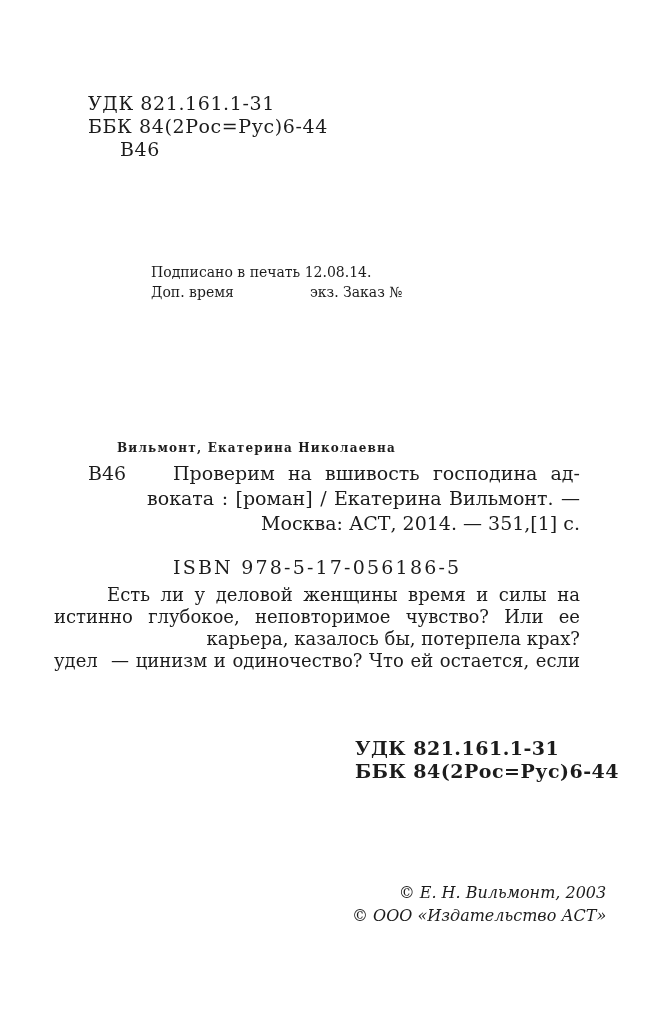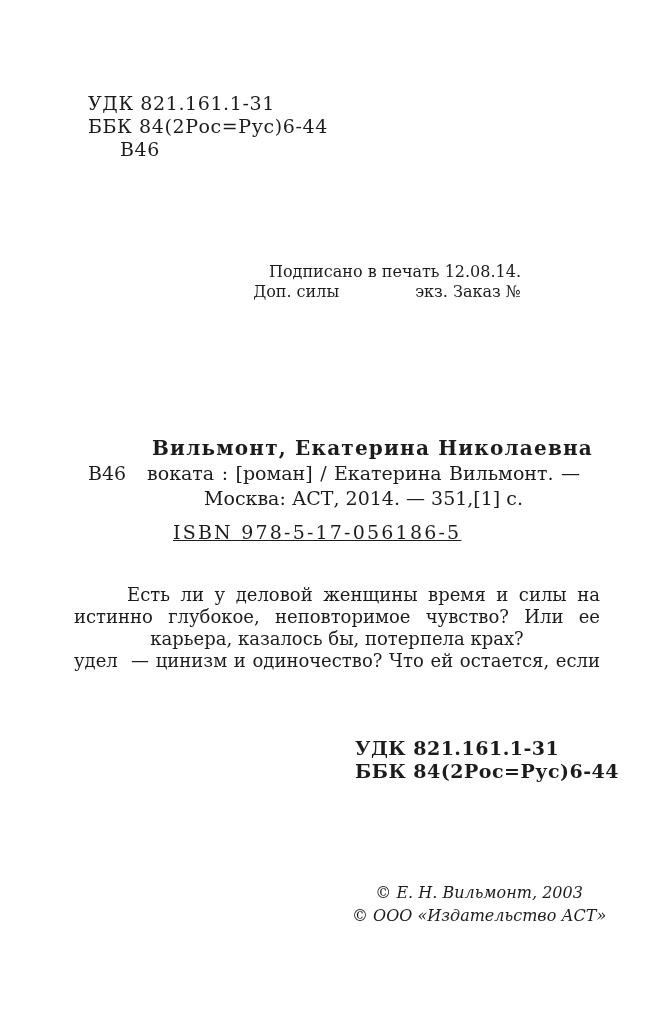--- a/index.html
+++ b/index.html
@@ -25,65 +25,64 @@
     line-height: 23px;
     letter-spacing: 0.6px;
     white-space: nowrap;
   }
   .top-codes .sign-ind { padding-left: 32px; }
 
   
   .print-info {
     left: 151px; top: 262px;
     width: 370px;
-    font-size: 16px;
+    font-size: 14px;
     line-height: 20px;
-    text-align: right;
+    text-align: left;
     white-space: nowrap;
   }
   .pline3 { display: inline-flex; align-items: baseline; }
   .pline3 .spacer { display: inline-block; width: 76px; }
 
   
   .catalog {
     left: 88px; top: 436px;
     width: 494px;
     font-size: 19px;
     line-height: 25px;
   }
   .catalog .author {
-    margin-left: 64px;
+    margin-left: 29px;
     font-weight: bold;
-    font-size: 20px;
+    font-size: 12px;
     letter-spacing: 1.2px;
     white-space: nowrap;
   }
   .bib-wrap { position: relative; }
   .bib-wrap .sign { position: absolute; left: 0; top: 0; }
   .bib { margin-left: 59px; width: 433px; }
   .catalog .line.indent { text-indent: 26px; }
   .catalog .isbn {
     margin-left: 85px;
-    margin-top: 9px;
+    margin-top: 19px;
     letter-spacing: 2.2px;
     white-space: nowrap;
-    text-decoration: underline;
   }
 
   
   .annotation {
-    left: 74px; top: 584px;
+    left: 54px; top: 584px;
     width: 526px;
     font-size: 18px;
     line-height: 22px;
   }
   .annotation .line.indent { text-indent: 53px; }
 
   
-  .line { text-align: center; }
+  .line { text-align: right; }
   .line.just { text-align: justify; text-align-last: justify; }
 
   
   .footer-codes {
     left: 355px; top: 737px;
     font-size: 19px;
     line-height: 23px;
     font-weight: bold;
     letter-spacing: 0.5px;
     white-space: nowrap;
@@ -105,31 +104,32 @@
 
   <div class="block top-codes">
     <div>УДК 821.161.1-31</div>
     <div>ББК 84(2Рос=Рус)6-44</div>
     <div class="sign-ind">В46</div>
   </div>
 
   <div class="block print-info">
     <div>Подписано в печать 12.08.14.</div>
     <div class="pline3">
-      <span>Доп. силы</span>
+      <span>Доп. время</span>
       <span class="spacer"></span>
       <span>экз. Заказ №</span>
     </div>
   </div>
 
   <div class="block catalog">
     <div class="author">Вильмонт, Екатерина Николаевна</div>
     <div class="bib-wrap">
       <div class="sign">В46</div>
       <div class="bib">
+          <div class="line just indent">Проверим на вшивость господина ад-</div>
           <div class="line just">воката : [роман] / Екатерина Вильмонт. —</div>
           <div class="line">Москва: АСТ, 2014. — 351,[1] с.</div>
         </div>
     </div>
     <div class="isbn">ISBN 978-5-17-056186-5</div>
   </div>
 
   <div class="block annotation">
     <div>
         <div class="line just indent">Есть ли у деловой женщины время и силы на</div>

